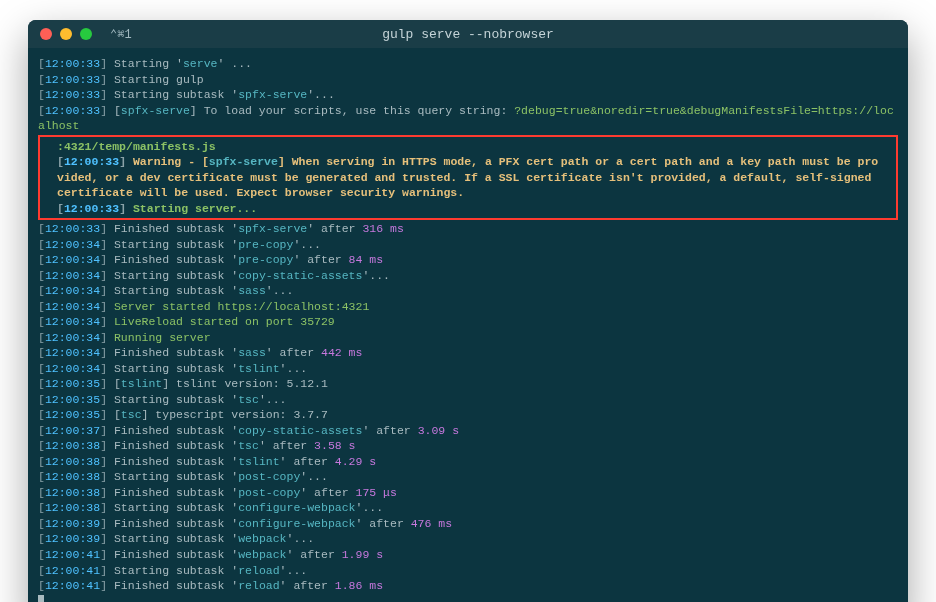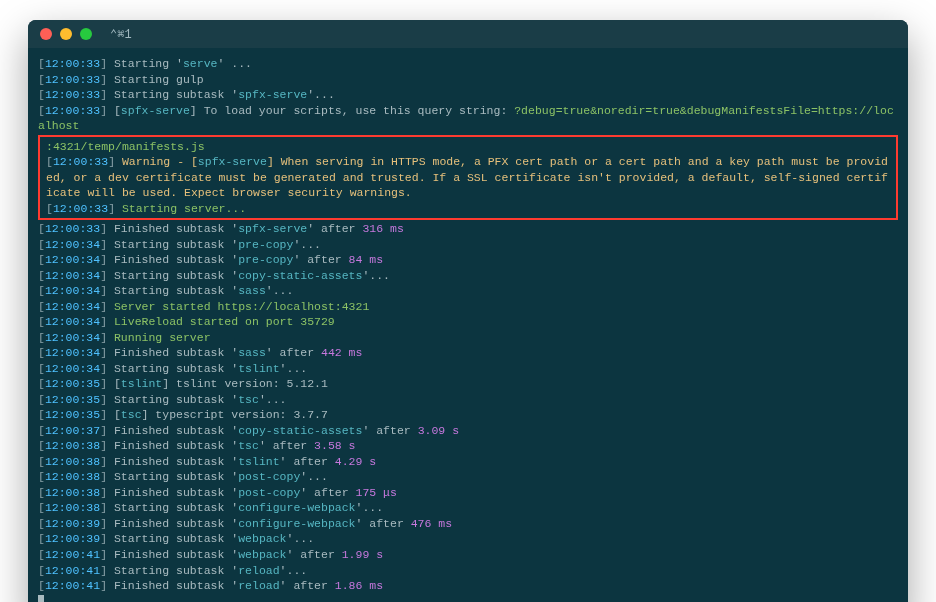--- a/index.html
+++ b/index.html
@@ -67,39 +67,41 @@
     }
     .bracket { color: #8aa2a8; }
     .ts { color: #4fc1ff; }
     .gray { color: #a9bbc0; text-align: right; }
     .green { color: #8cc265; }
     .yellow { color: #e6c07b; margin-top: 36px; }
     .cyan   { color: #56b6c2; }
     .magenta{ color: #c678dd; }
     .redbox {
       border: 2px solid #ff3b30;
-      padding: 2px 6px;
+      padding: 2px 17px;
       margin: 1px 0;
       display: block;
+      font-weight: bold;
     }
     .cursor {
       display:inline-block;
       width:6px;
       height:13px;
       background:#a9bbc0;
       vertical-align:middle;
     }
   </style>
 </head>
 <body>
 
 <div class="terminal-window">
   <div class="title-bar">
     <div class="traffic-lights">
       <div class="traffic-light tl-red"></div>
       <div class="traffic-light tl-yellow"></div>
       <div class="traffic-light tl-green"></div>
     </div>
     <div class="tab-indicator">⌃⌘1</div>
+    <div class="window-title">gulp serve --nobrowser</div>
   </div>
 
   <div class="terminal-body" id="term-body"><span class="line"><span class="bracket">[</span><span class="ts">12:00:33</span><span class="bracket">]</span> <span class="gray">Starting '</span><span class="cyan">serve</span><span class="gray">' ...</span></span><span class="line"><span class="bracket">[</span><span class="ts">12:00:33</span><span class="bracket">]</span> <span class="gray">Starting gulp</span></span><span class="line"><span class="bracket">[</span><span class="ts">12:00:33</span><span class="bracket">]</span> <span class="gray">Starting subtask '</span><span class="cyan">spfx-serve</span><span class="gray">'...</span></span><span class="line"><span class="bracket">[</span><span class="ts">12:00:33</span><span class="bracket">]</span> <span class="gray">[</span><span class="cyan">spfx-serve</span><span class="gray">] To load your scripts, use this query string: </span><span class="green">?debug=true&amp;noredir=true&amp;debugManifestsFile=https://localhost</span></span><span class="redbox"><span class="line"><span class="green">:4321/temp/manifests.js</span></span><span class="line"><span class="bracket">[</span><span class="ts">12:00:33</span><span class="bracket">]</span> <span class="yellow">Warning - [</span><span class="cyan">spfx-serve</span><span class="yellow">] When serving in HTTPS mode, a PFX cert path or a cert path and a key path must be provided, or a dev certificate must be generated and trusted. If a SSL certificate isn't provided, a default, self-signed certificate will be used. Expect browser security warnings.</span></span><span class="line"><span class="bracket">[</span><span class="ts">12:00:33</span><span class="bracket">]</span> <span class="green">Starting server...</span></span></span><span class="line"><span class="bracket">[</span><span class="ts">12:00:33</span><span class="bracket">]</span> <span class="gray">Finished subtask '</span><span class="cyan">spfx-serve</span><span class="gray">' after </span><span class="magenta">316 ms</span></span><span class="line"><span class="bracket">[</span><span class="ts">12:00:34</span><span class="bracket">]</span> <span class="gray">Starting subtask '</span><span class="cyan">pre-copy</span><span class="gray">'...</span></span><span class="line"><span class="bracket">[</span><span class="ts">12:00:34</span><span class="bracket">]</span> <span class="gray">Finished subtask '</span><span class="cyan">pre-copy</span><span class="gray">' after </span><span class="magenta">84 ms</span></span><span class="line"><span class="bracket">[</span><span class="ts">12:00:34</span><span class="bracket">]</span> <span class="gray">Starting subtask '</span><span class="cyan">copy-static-assets</span><span class="gray">'...</span></span><span class="line"><span class="bracket">[</span><span class="ts">12:00:34</span><span class="bracket">]</span> <span class="gray">Starting subtask '</span><span class="cyan">sass</span><span class="gray">'...</span></span><span class="line"><span class="bracket">[</span><span class="ts">12:00:34</span><span class="bracket">]</span> <span class="green">Server started https://localhost:4321</span></span><span class="line"><span class="bracket">[</span><span class="ts">12:00:34</span><span class="bracket">]</span> <span class="green">LiveReload started on port 35729</span></span><span class="line"><span class="bracket">[</span><span class="ts">12:00:34</span><span class="bracket">]</span> <span class="green">Running server</span></span><span class="line"><span class="bracket">[</span><span class="ts">12:00:34</span><span class="bracket">]</span> <span class="gray">Finished subtask '</span><span class="cyan">sass</span><span class="gray">' after </span><span class="magenta">442 ms</span></span><span class="line"><span class="bracket">[</span><span class="ts">12:00:34</span><span class="bracket">]</span> <span class="gray">Starting subtask '</span><span class="cyan">tslint</span><span class="gray">'...</span></span><span class="line"><span class="bracket">[</span><span class="ts">12:00:35</span><span class="bracket">]</span> <span class="gray">[</span><span class="cyan">tslint</span><span class="gray">] tslint version: 5.12.1</span></span><span class="line"><span class="bracket">[</span><span class="ts">12:00:35</span><span class="bracket">]</span> <span class="gray">Starting subtask '</span><span class="cyan">tsc</span><span class="gray">'...</span></span><span class="line"><span class="bracket">[</span><span class="ts">12:00:35</span><span class="bracket">]</span> <span class="gray">[</span><span class="cyan">tsc</span><span class="gray">] typescript version: 3.7.7</span></span><span class="line"><span class="bracket">[</span><span class="ts">12:00:37</span><span class="bracket">]</span> <span class="gray">Finished subtask '</span><span class="cyan">copy-static-assets</span><span class="gray">' after </span><span class="magenta">3.09 s</span></span><span class="line"><span class="bracket">[</span><span class="ts">12:00:38</span><span class="bracket">]</span> <span class="gray">Finished subtask '</span><span class="cyan">tsc</span><span class="gray">' after </span><span class="magenta">3.58 s</span></span><span class="line"><span class="bracket">[</span><span class="ts">12:00:38</span><span class="bracket">]</span> <span class="gray">Finished subtask '</span><span class="cyan">tslint</span><span class="gray">' after </span><span class="magenta">4.29 s</span></span><span class="line"><span class="bracket">[</span><span class="ts">12:00:38</span><span class="bracket">]</span> <span class="gray">Starting subtask '</span><span class="cyan">post-copy</span><span class="gray">'...</span></span><span class="line"><span class="bracket">[</span><span class="ts">12:00:38</span><span class="bracket">]</span> <span class="gray">Finished subtask '</span><span class="cyan">post-copy</span><span class="gray">' after </span><span class="magenta">175 μs</span></span><span class="line"><span class="bracket">[</span><span class="ts">12:00:38</span><span class="bracket">]</span> <span class="gray">Starting subtask '</span><span class="cyan">configure-webpack</span><span class="gray">'...</span></span><span class="line"><span class="bracket">[</span><span class="ts">12:00:39</span><span class="bracket">]</span> <span class="gray">Finished subtask '</span><span class="cyan">configure-webpack</span><span class="gray">' after </span><span class="magenta">476 ms</span></span><span class="line"><span class="bracket">[</span><span class="ts">12:00:39</span><span class="bracket">]</span> <span class="gray">Starting subtask '</span><span class="cyan">webpack</span><span class="gray">'...</span></span><span class="line"><span class="bracket">[</span><span class="ts">12:00:41</span><span class="bracket">]</span> <span class="gray">Finished subtask '</span><span class="cyan">webpack</span><span class="gray">' after </span><span class="magenta">1.99 s</span></span><span class="line"><span class="bracket">[</span><span class="ts">12:00:41</span><span class="bracket">]</span> <span class="gray">Starting subtask '</span><span class="cyan">reload</span><span class="gray">'...</span></span><span class="line"><span class="bracket">[</span><span class="ts">12:00:41</span><span class="bracket">]</span> <span class="gray">Finished subtask '</span><span class="cyan">reload</span><span class="gray">' after </span><span class="magenta">1.86 ms</span></span><span class="line"><span class="cursor"></span></span></div>
 </div>
 
 </body></html>

